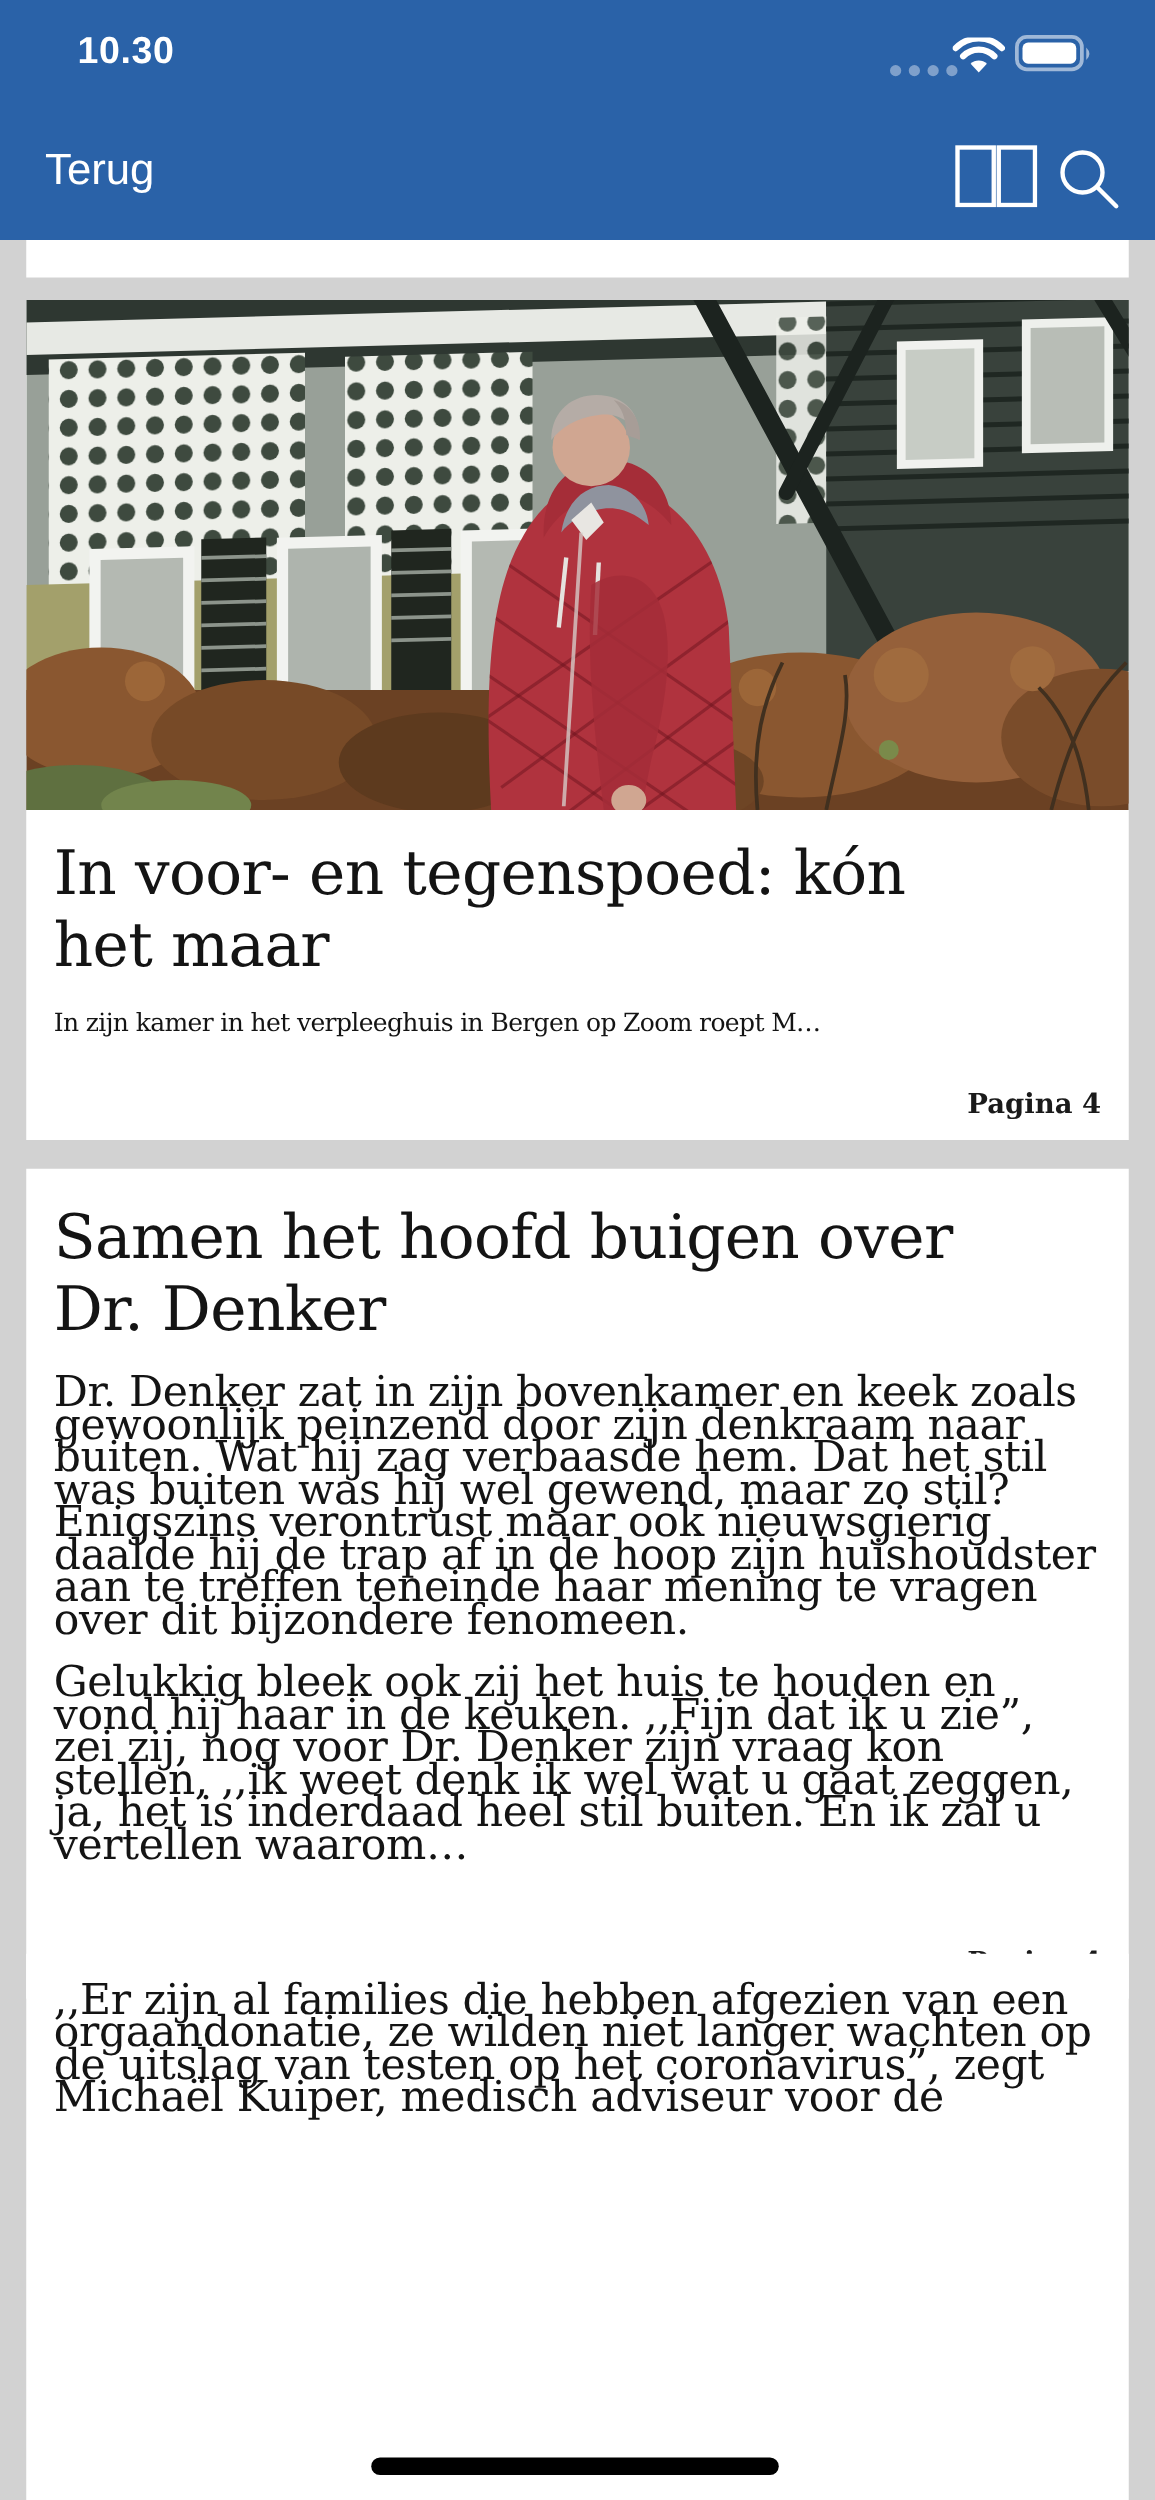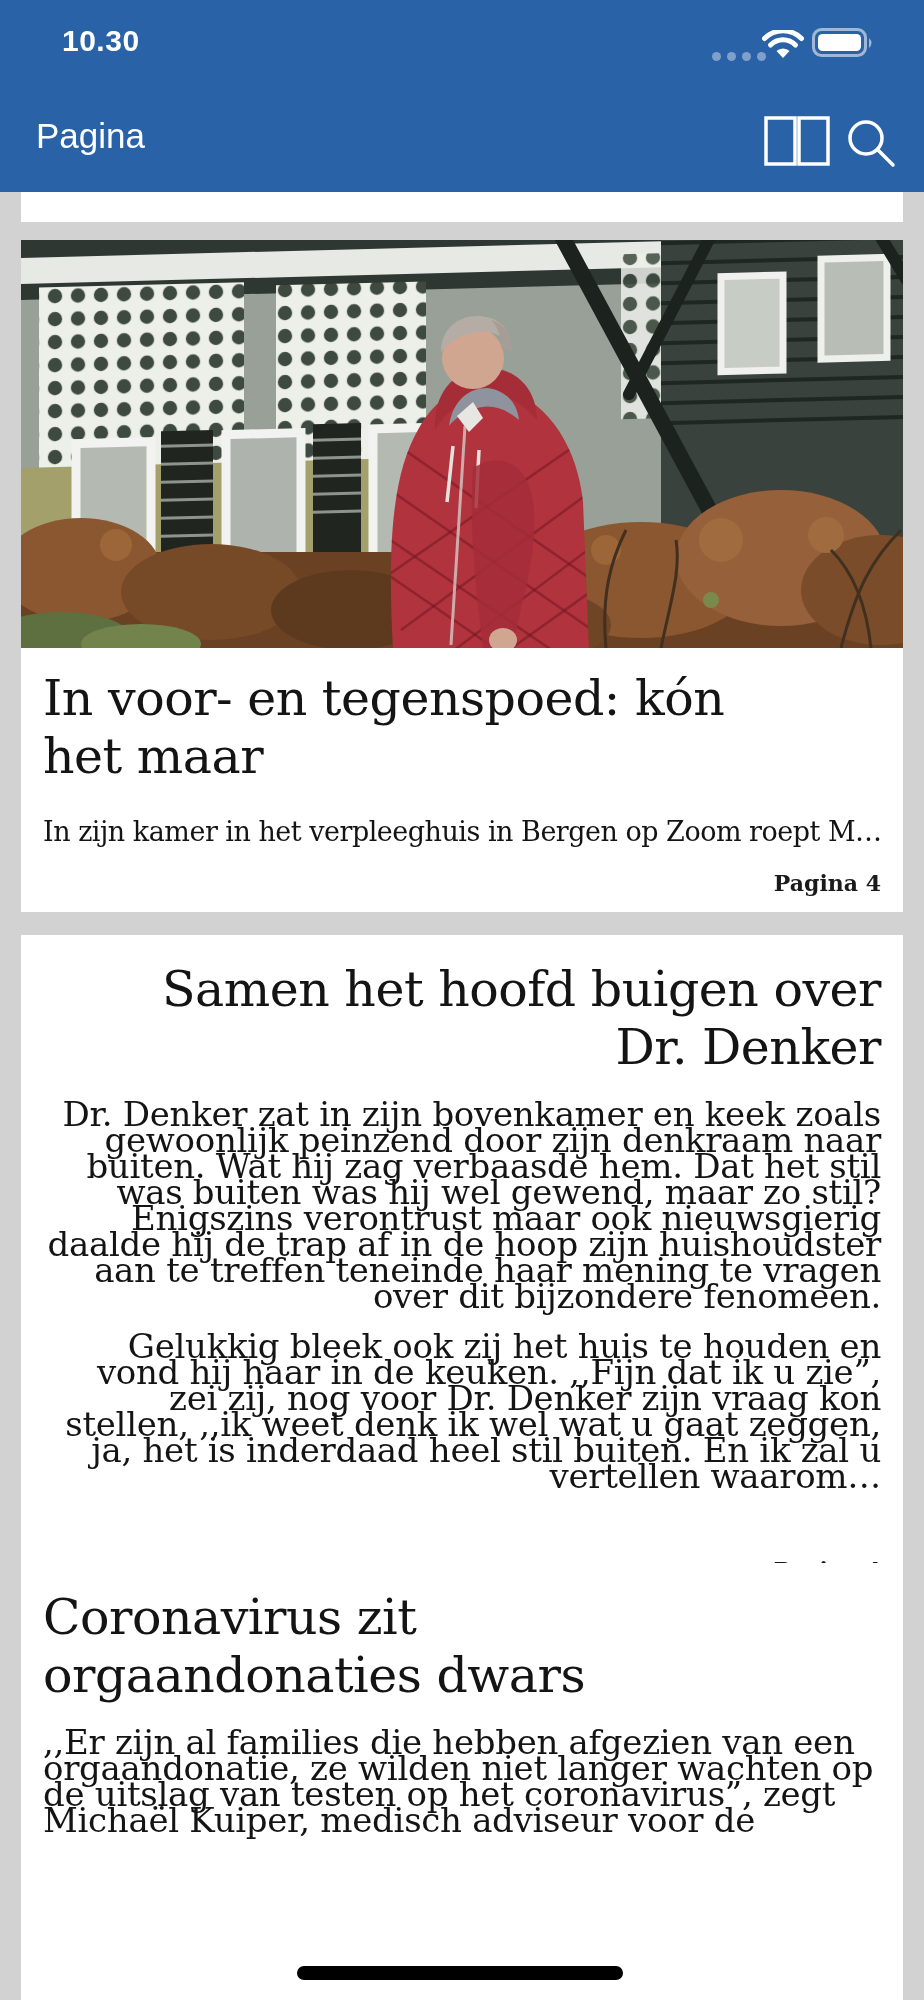--- a/index.html
+++ b/index.html
@@ -30,31 +30,31 @@
   .nav-search{position:absolute;left:842px;top:114px;background:none;border:none;padding:0;cursor:pointer;}
 
   
   .card{
     position:absolute;left:21px;width:882px;background:#fff;
     overflow:hidden;cursor:pointer;
     font-family:"DejaVu Serif","Liberation Serif",serif;color:#141414;
   }
   .card-prev{top:160px;height:62px;z-index:1;}
   .card-voorspoed{top:240px;height:672px;}
-  .card-denker{top:935px;height:664px;text-align:right;}
+  .card-denker{top:935px;height:664px;}
   .card-corona{top:1563px;height:560px;}
 
   .headline{
     margin:0 22px;font-size:49px;line-height:58px;font-weight:400;
     letter-spacing:-0.5px;white-space:pre-line;
   }
   .card-voorspoed .headline{margin-top:22px;}
   .card-denker .headline,.card-corona .headline{margin-top:26px;}
   .snippet{
-    margin:30px 22px 0;font-size:27px;letter-spacing:-0.5px;
+    margin:20px 22px 0;font-size:20px;letter-spacing:-0.5px;
     white-space:nowrap;overflow:hidden;
   }
   .bodytext{
     margin:24px 22px 0;font-size:34px;line-height:26px;letter-spacing:-0.3px;
   }
   .bodytext.second{}
   .lead{
     margin:18px 22px 0;font-size:30px;line-height:41px;letter-spacing:-0.3px;
     white-space:pre-line;
   }
@@ -94,21 +94,21 @@
   </span>
 
   <span class="battery">
     <svg width="62" height="30" viewBox="0 0 62 30">
       <rect x="1.5" y="1.5" width="52" height="26" rx="8" fill="none" stroke="rgba(255,255,255,.55)" stroke-width="3"></rect>
       <rect x="6" y="6" width="43" height="17" rx="4.5" fill="#fff"></rect>
       <path d="M57 10 q5 5 0 10 Z" fill="rgba(255,255,255,.55)"></path>
     </svg>
   </span>
 
-  <button class="nav-back">Pagina</button>
+  <button class="nav-back">Terug</button>
 
   <button class="nav-pages">
     <svg width="66" height="50" viewBox="0 0 66 50">
       <rect x="2" y="2" width="29" height="46" fill="none" stroke="#fff" stroke-width="3.5"></rect>
       <rect x="35" y="2" width="29" height="46" fill="none" stroke="#fff" stroke-width="3.5"></rect>
     </svg>
   </button>
 
   <button class="nav-search">
     <svg width="56" height="56" viewBox="0 0 56 56">
@@ -260,18 +260,16 @@
 
 <article class="card card-denker">
   <h1 class="headline">Samen het hoofd buigen over
 Dr. Denker</h1>
   <p class="bodytext">Dr. Denker zat in zijn bovenkamer en keek zoals gewoonlijk peinzend door zijn denkraam naar buiten. Wat hij zag verbaasde hem. Dat het stil was buiten was hij wel gewend, maar zo stil? Enigszins verontrust maar ook nieuwsgierig daalde hij de trap af in de hoop zijn huishoudster aan te treffen teneinde haar mening te vragen over dit bijzondere fenomeen.</p>
   <p class="bodytext second">Gelukkig bleek ook zij het huis te houden en vond hij haar in de keuken. ,,Fijn dat ik u zie”, zei zij, nog voor Dr. Denker zijn vraag kon stellen, ,,ik weet denk ik wel wat u gaat zeggen, ja, het is inderdaad heel stil buiten. En ik zal u vertellen waarom…</p>
   <span class="pagina">Pagina 4</span>
 </article>
 
 <article class="card card-corona">
-  <h1 class="headline">Coronavirus zit
-orgaandonaties dwars</h1>
   <p class="bodytext">,,Er zijn al families die hebben afgezien van een orgaandonatie, ze wilden niet langer wachten op de uitslag van testen op het coronavirus”, zegt Michaël Kuiper, medisch adviseur voor de</p>
 </article>
 
 <div class="home-indicator"></div>
 
 </body></html>

